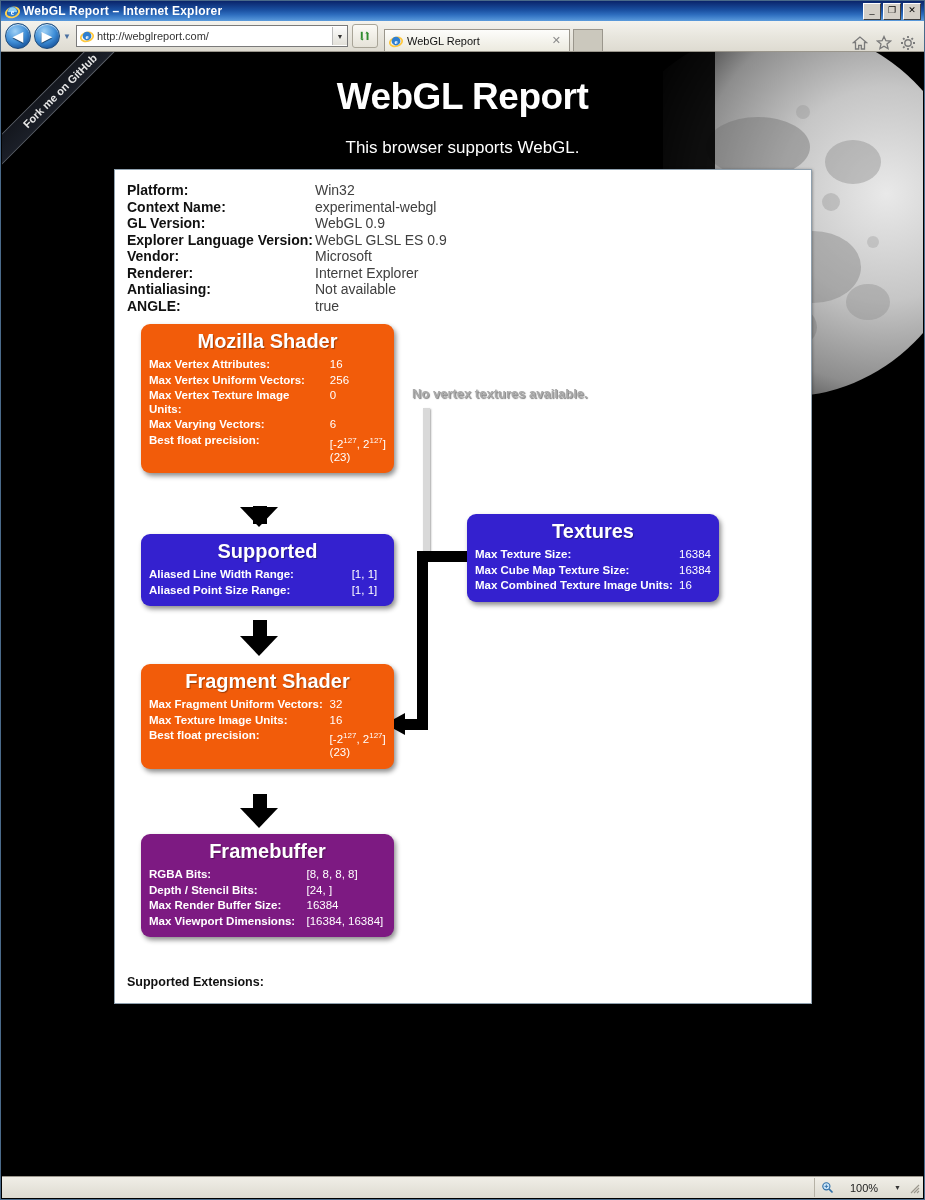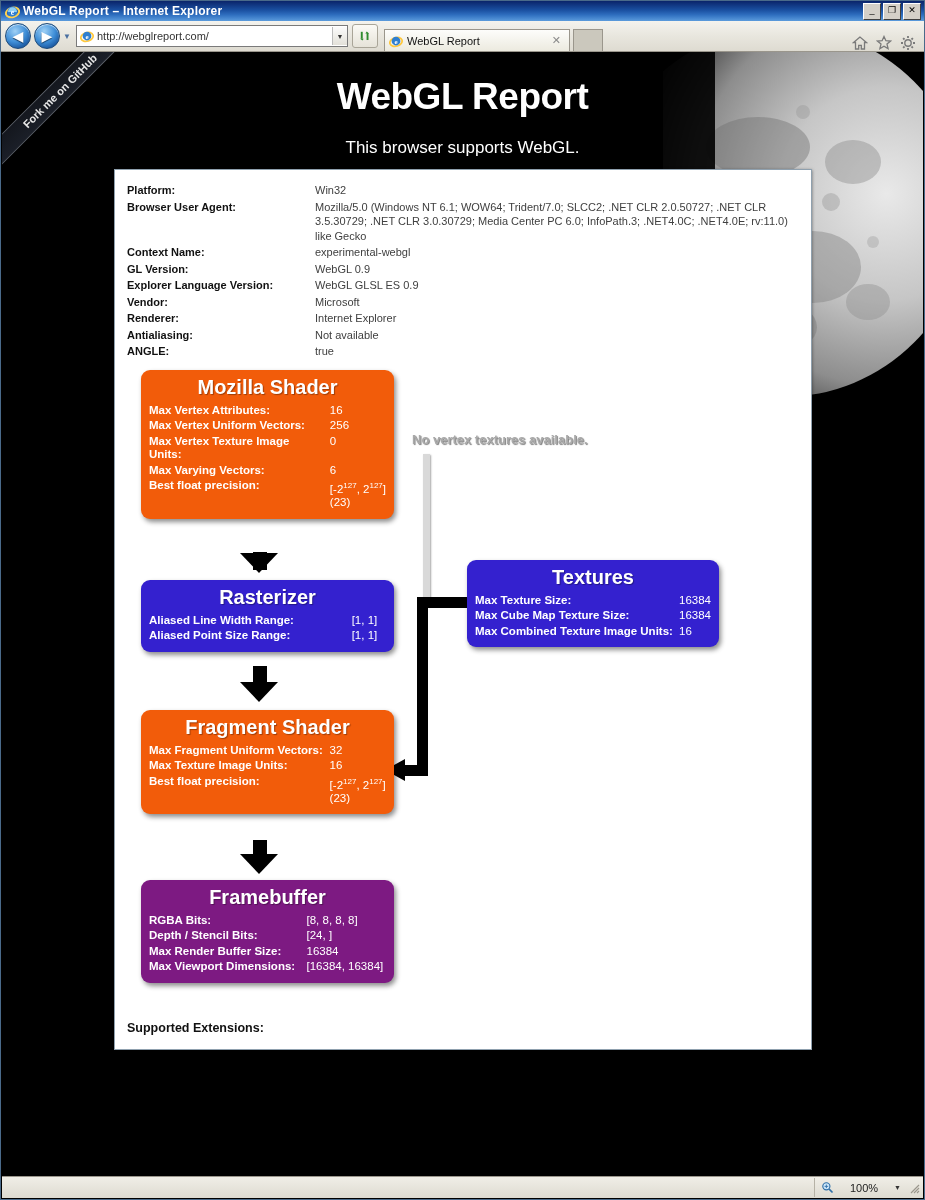--- a/index.html
+++ b/index.html
@@ -60,21 +60,21 @@
     background:linear-gradient(to bottom,#14171e,#1b1f28);
     color:#e8e8e8;font-size:11px;font-weight:bold;text-align:center;padding:4px 0;
     border-top:1px solid #5c616b;border-bottom:1px solid #5c616b;
     box-shadow:0 1px 3px rgba(0,0,0,.6);font-family:"Liberation Sans",sans-serif;}
   .page-title{text-align:center;color:#fff;font-size:37px;font-weight:bold;margin:24px 0 0;
     letter-spacing:-0.5px;font-family:"Liberation Sans",sans-serif;}
   .page-sub{text-align:center;color:#fff;font-size:17px;margin-top:20px;font-family:"Liberation Sans",sans-serif;}
   .panel{position:absolute;left:112px;top:117px;width:698px;background:#fff;
     border:1px solid #8fa0ae;box-shadow:0 1px 3px rgba(0,0,0,.5);padding:12px 12px 14px 12px;box-sizing:border-box;}
   
-  table.info{border-collapse:collapse;font-size:11px;color:#111;width:100%;}
+  table.info{border-collapse:collapse;font-size:14px;color:#111;width:100%;}
   table.info td{vertical-align:top;padding:1px 0;line-height:14.5px;font-family:"Liberation Sans",sans-serif;}
   table.info td.k{font-weight:bold;width:188px;white-space:nowrap;}
   table.info td.v{color:#404040;}
   
   .diagram{position:relative;margin-top:10px;height:645px;}
   .card{position:absolute;border-radius:9px;box-shadow:2px 3px 5px rgba(0,0,0,.45);
     color:#fff;padding:4px 8px 8px 8px;box-sizing:border-box;}
   .card h2{margin:2px 0 4px;text-align:center;font-size:20px;font-weight:bold;
     text-shadow:1px 1px 1px rgba(0,0,0,.35);font-family:"Liberation Sans",sans-serif;}
   .card table{border-collapse:collapse;width:100%;font-size:11.5px;}
@@ -234,24 +234,20 @@
 
     <div class="panel">
 
       <table class="info">
         <tbody>
             <tr>
               <td class="k">Platform:</td>
               <td class="v">Win32</td>
             </tr>
         <tr>
-              <td class="k">Browser User Agent:</td>
-              <td class="v">Mozilla/5.0 (Windows NT 6.1; WOW64; Trident/7.0; SLCC2; .NET CLR 2.0.50727; .NET CLR 3.5.30729; .NET CLR 3.0.30729; Media Center PC 6.0; InfoPath.3; .NET4.0C; .NET4.0E; rv:11.0) like Gecko</td>
-            </tr>
-        <tr>
               <td class="k">Context Name:</td>
               <td class="v">experimental-webgl</td>
             </tr>
         <tr>
               <td class="k">GL Version:</td>
               <td class="v">WebGL 0.9</td>
             </tr>
         <tr>
               <td class="k">Explorer Language Version:</td>
               <td class="v">WebGL GLSL ES 0.9</td>
@@ -314,21 +310,21 @@
                 </tr>
             <tr>
                   <td class="k">Best float precision:</td>
                   <td class="v">[-2<sup>127</sup>, 2<sup>127</sup>]<br>(23)</td>
                 </tr>
           </tbody>
             </table>
         </div>
 
         <div class="card c-raster">
-          <h2>Rasterizer</h2>
+          <h2>Supported</h2>
           <table>
             <tbody>
                 <tr>
                   <td class="k">Aliased Line Width Range:</td>
                   <td class="v">[1, 1]</td>
                 </tr>
             <tr>
                   <td class="k">Aliased Point Size Range:</td>
                   <td class="v">[1, 1]</td>
                 </tr>

